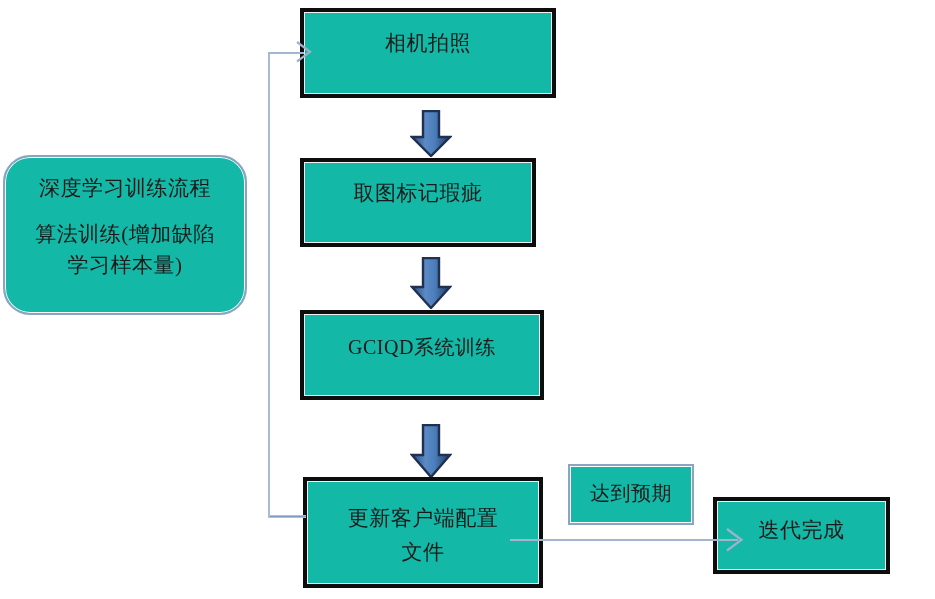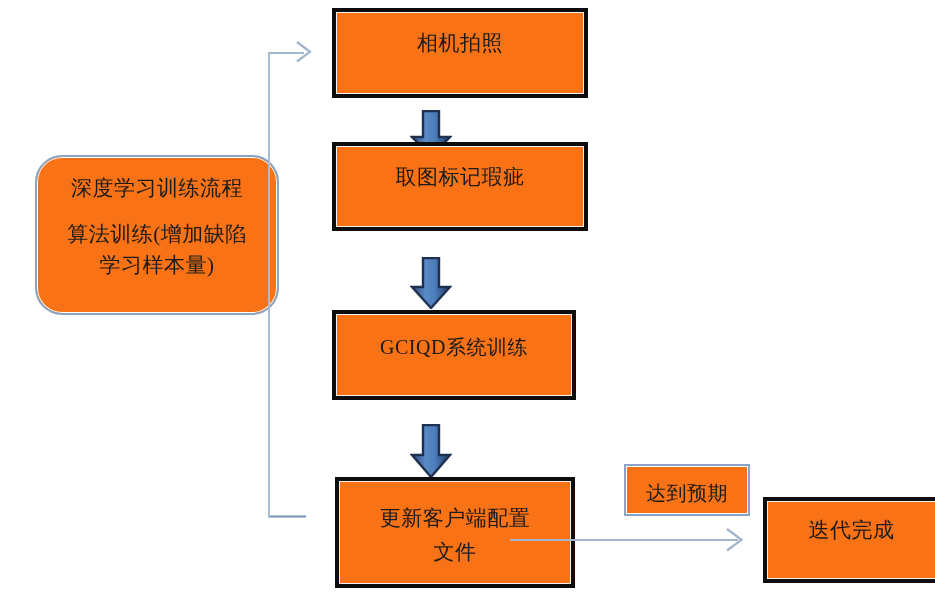--- a/index.html
+++ b/index.html
@@ -13,22 +13,21 @@
     height: 599px;
     background: #ffffff;
     overflow: hidden;
     font-family: "Liberation Serif", "DejaVu Serif", serif;
   }
 
   
   .node {
     position: absolute;
     box-sizing: border-box;
-    background: #f97316;
-    margin-left: 32px;
+    background: #14b8a6;
   }
   .node-black {
     border: 4px solid #0d0d0d;
     box-shadow: inset 0 0 0 1px #f2f2f2;
   }
   .node-blue {
     border: 2px solid #8ba4c4;
     box-shadow: inset 0 0 0 1px #ffffff;
   }
   .node-label {
@@ -52,25 +51,25 @@
     font-size: 21px;
   }
   #node-info .info-line2 {
     top: 62px;
     font-size: 21px;
     line-height: 31px;
     padding: 0 14px;
   }
 
   #node-camera { left: 300px; top: 8px;   width: 256px; height: 90px; }
-  #node-mark   { left: 300px; top: 142px; width: 256px; height: 89px; }
+  #node-mark   { left: 300px; top: 158px; width: 236px; height: 89px; }
   #node-train  { left: 300px; top: 310px; width: 244px; height: 90px; }
   #node-update { left: 303px; top: 477px; width: 240px; height: 111px; }
-  #node-expect { left: 592px; top: 464px; width: 126px; height: 52px; }
-  #node-done   { left: 731px; top: 497px; width: 177px; height: 86px; }
+  #node-expect { left: 568px; top: 464px; width: 126px; height: 61px; }
+  #node-done   { left: 713px; top: 497px; width: 177px; height: 77px; }
 
   #node-camera .node-label { top: 16px; }
   #node-mark   .node-label { top: 16px; }
   #node-train  .node-label { top: 18px; font-size: 20px; }
   #node-update .node-label { top: 20px; line-height: 34px; }
   #node-expect .node-label { top: 12px; font-size: 20px; }
   #node-done   .node-label { top: 14px; font-size: 21px; }
 
   
   .block-arrow {

